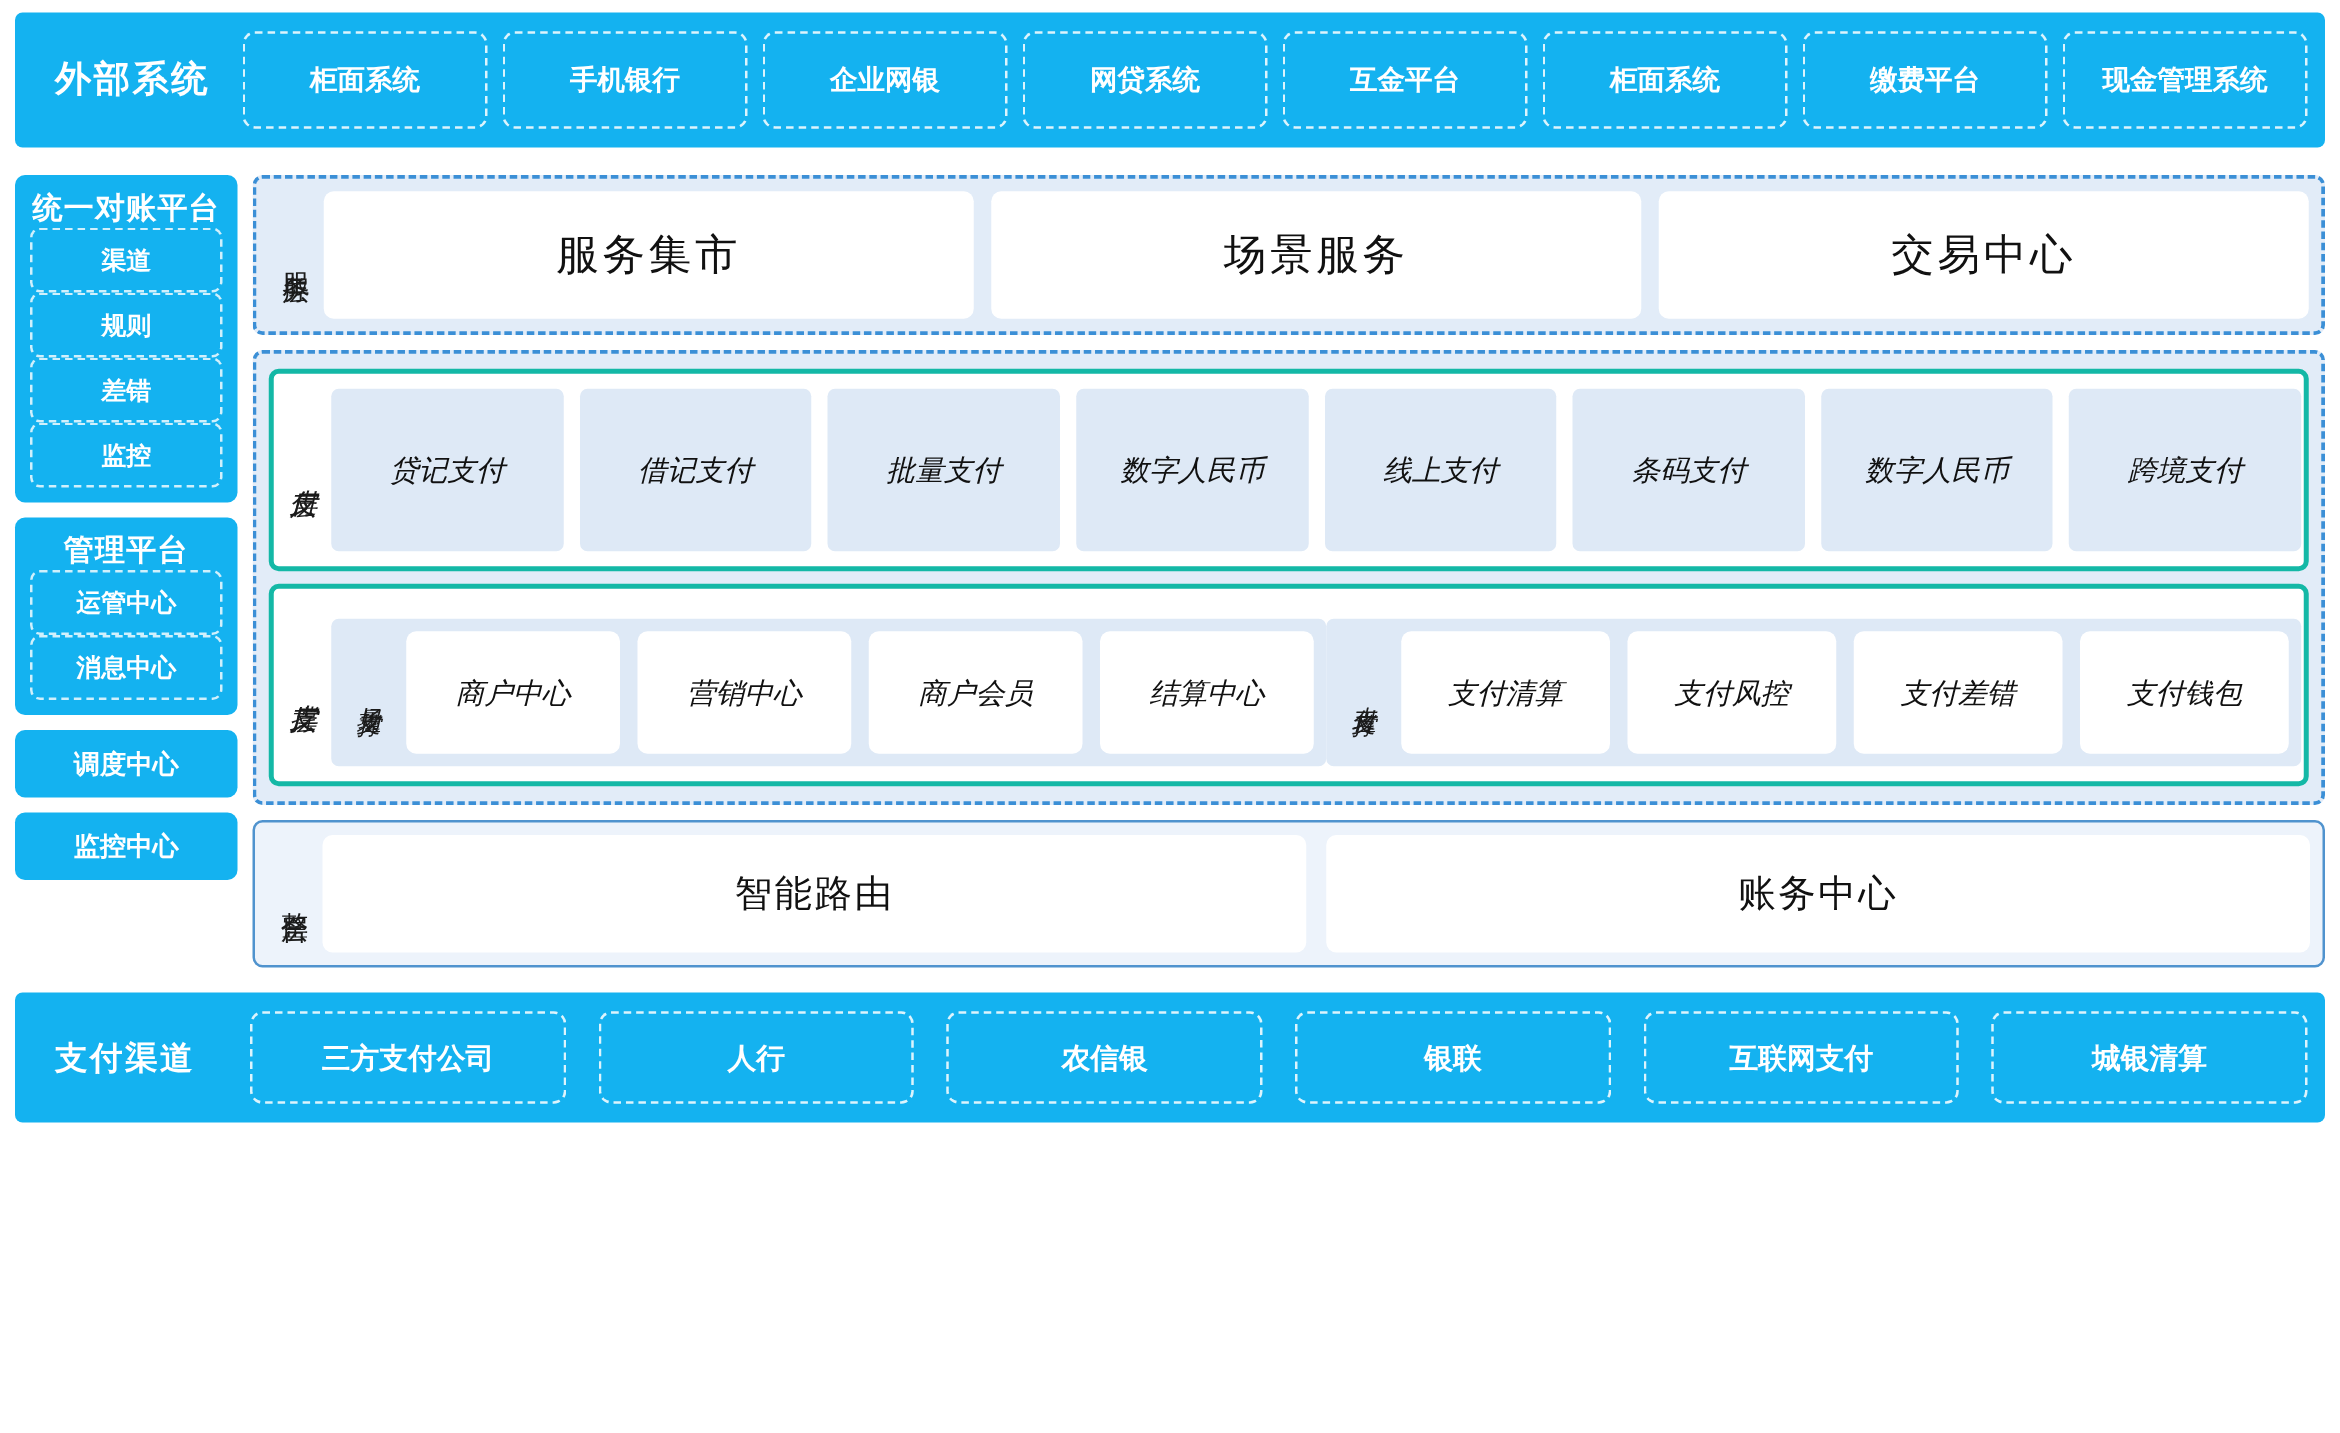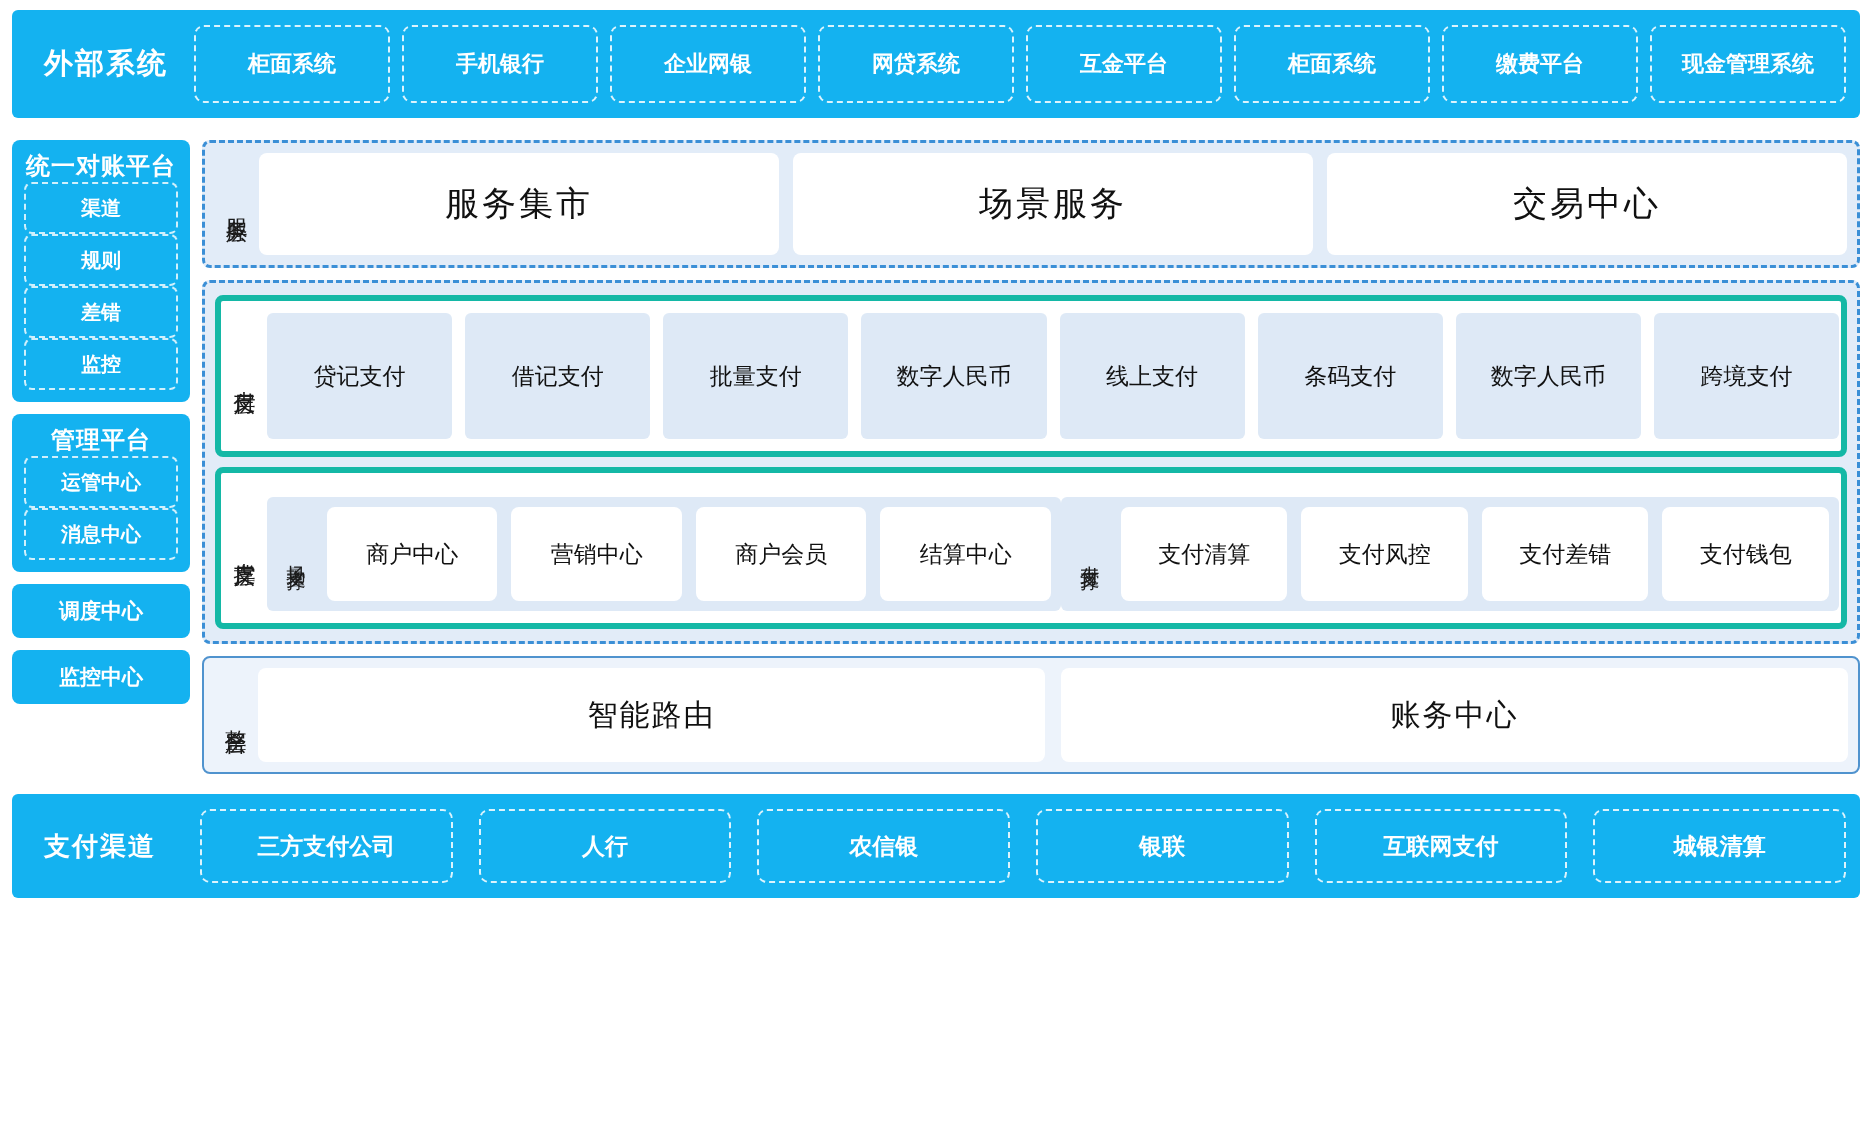--- a/index.html
+++ b/index.html
@@ -125,26 +125,27 @@
 
   
   #core-group {
     flex-direction: column;
     gap: 10px;
     flex: 1;
     padding: 12px 10px;
   }
   .white-box {
     background: #fff;
-    border: 6px solid #14b8a6;
+    border: 4px solid #14b8a6;
     border-radius: 8px;
     display: flex;
     padding: 12px 2px;
     flex: 1;
     min-height: 0;
+    font-style: italic;
   }
   .pay-cards { display: flex; gap: 13px; flex: 1; }
   .pay-card {
     flex: 1;
     background: #DEE9F6;
     border-radius: 6px;
     display: flex; align-items: center; justify-content: center;
     font-size: 23px; color: #111; white-space: nowrap;
   }
 

